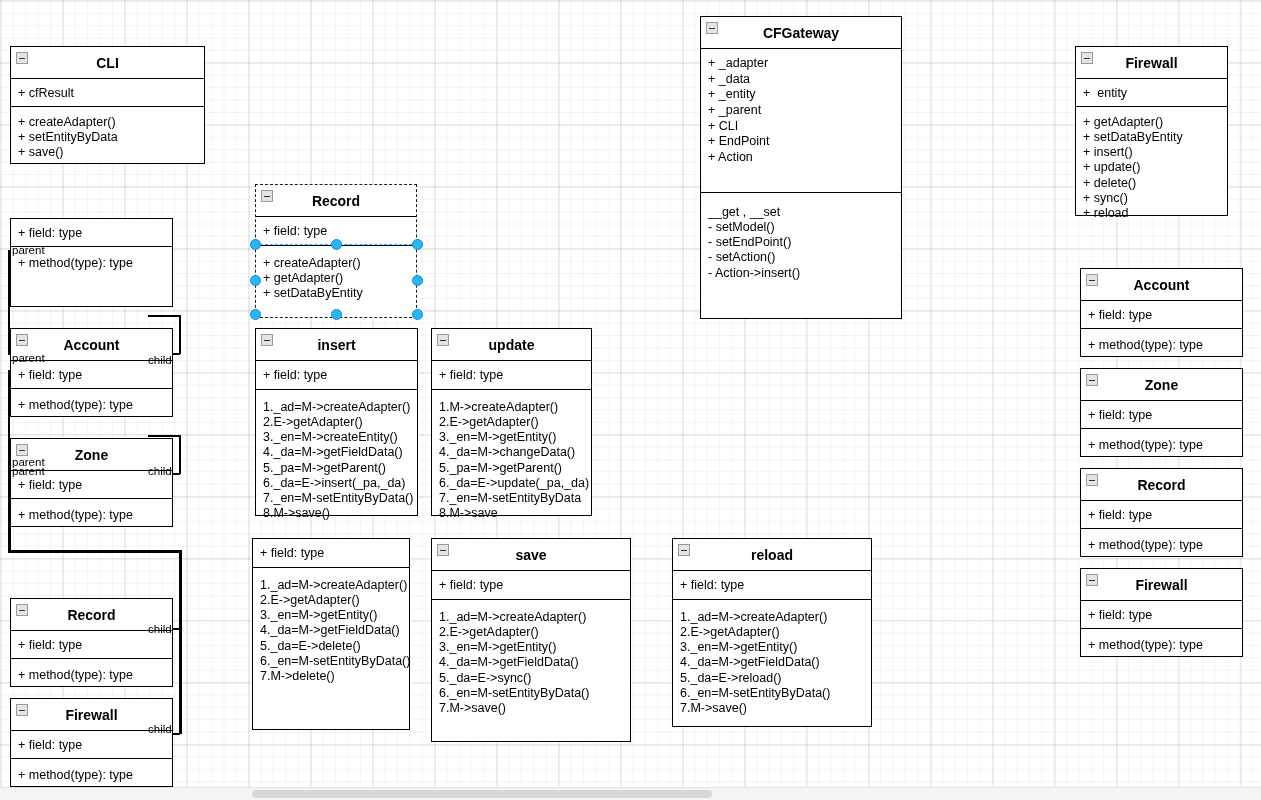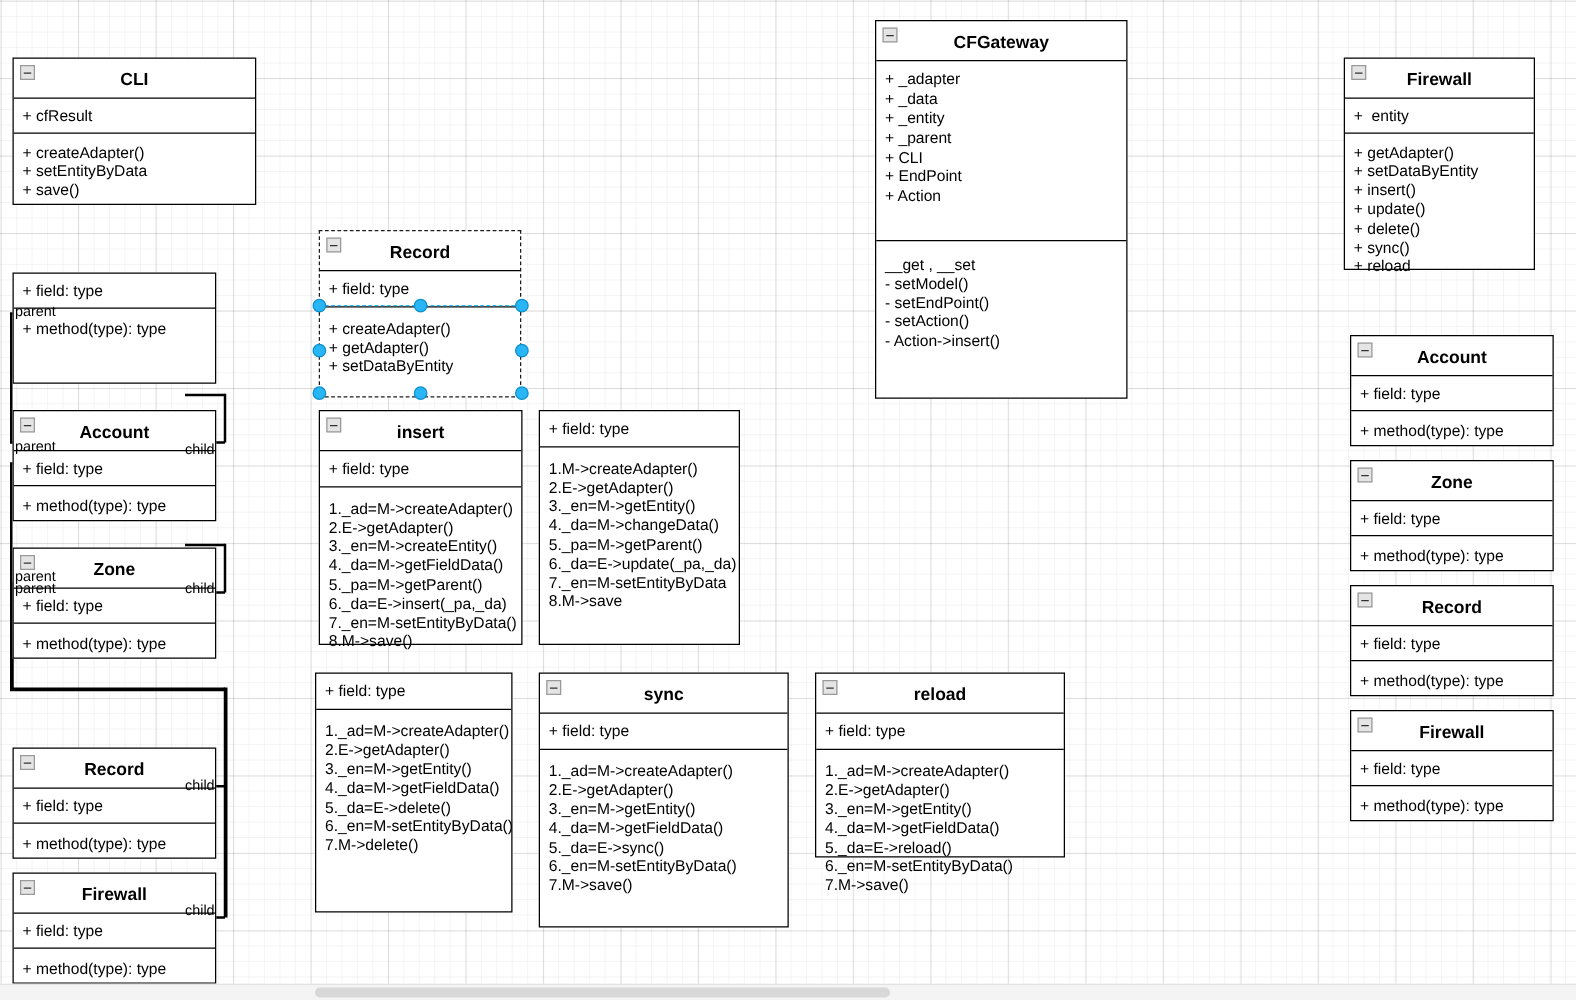--- a/index.html
+++ b/index.html
@@ -275,20 +275,24 @@
       <div class="line">3._en=M-&gt;createEntity()</div>
       <div class="line">4._da=M-&gt;getFieldData()</div>
       <div class="line">5._pa=M-&gt;getParent()</div>
       <div class="line">6._da=E-&gt;insert(_pa,_da)</div>
       <div class="line">7._en=M-setEntityByData()</div>
       <div class="line">8.M-&gt;save()</div>
     </div>
   </div>
 
   <div class="uml" style="left:431px; top:328px; width:161px; height:188px;">
+    <div class="uml-head">
+      <span class="collapse-box"></span>
+      <span>update</span>
+    </div>
     <div class="uml-attrs" style="height:29px;">
       <div class="line">+ field: type</div>
     </div>
     <div class="uml-ops" style="padding-top:10px;">
       <div class="line">1.M-&gt;createAdapter()</div>
       <div class="line">2.E-&gt;getAdapter()</div>
       <div class="line">3._en=M-&gt;getEntity()</div>
       <div class="line">4._da=M-&gt;changeData()</div>
       <div class="line">5._pa=M-&gt;getParent()</div>
       <div class="line">6._da=E-&gt;update(_pa,_da)</div>
@@ -308,37 +312,37 @@
       <div class="line">4._da=M-&gt;getFieldData()</div>
       <div class="line">5._da=E-&gt;delete()</div>
       <div class="line">6._en=M-setEntityByData()</div>
       <div class="line">7.M-&gt;delete()</div>
     </div>
   </div>
 
   <div class="uml" style="left:431px; top:538px; width:200px; height:204px;">
     <div class="uml-head">
       <span class="collapse-box"></span>
-      <span>sync</span>
+      <span>save</span>
     </div>
     <div class="uml-attrs" style="height:29px;">
       <div class="line">+ field: type</div>
     </div>
     <div class="uml-ops" style="padding-top:10px;">
       <div class="line">1._ad=M-&gt;createAdapter()</div>
       <div class="line">2.E-&gt;getAdapter()</div>
       <div class="line">3._en=M-&gt;getEntity()</div>
       <div class="line">4._da=M-&gt;getFieldData()</div>
       <div class="line">5._da=E-&gt;sync()</div>
       <div class="line">6._en=M-setEntityByData()</div>
       <div class="line">7.M-&gt;save()</div>
     </div>
   </div>
 
-  <div class="uml" style="left:652px; top:538px; width:200px; height:148px;">
+  <div class="uml" style="left:672px; top:538px; width:200px; height:189px;">
     <div class="uml-head">
       <span class="collapse-box"></span>
       <span>reload</span>
     </div>
     <div class="uml-attrs" style="height:29px;">
       <div class="line">+ field: type</div>
     </div>
     <div class="uml-ops" style="padding-top:10px;">
       <div class="line">1._ad=M-&gt;createAdapter()</div>
       <div class="line">2.E-&gt;getAdapter()</div>

